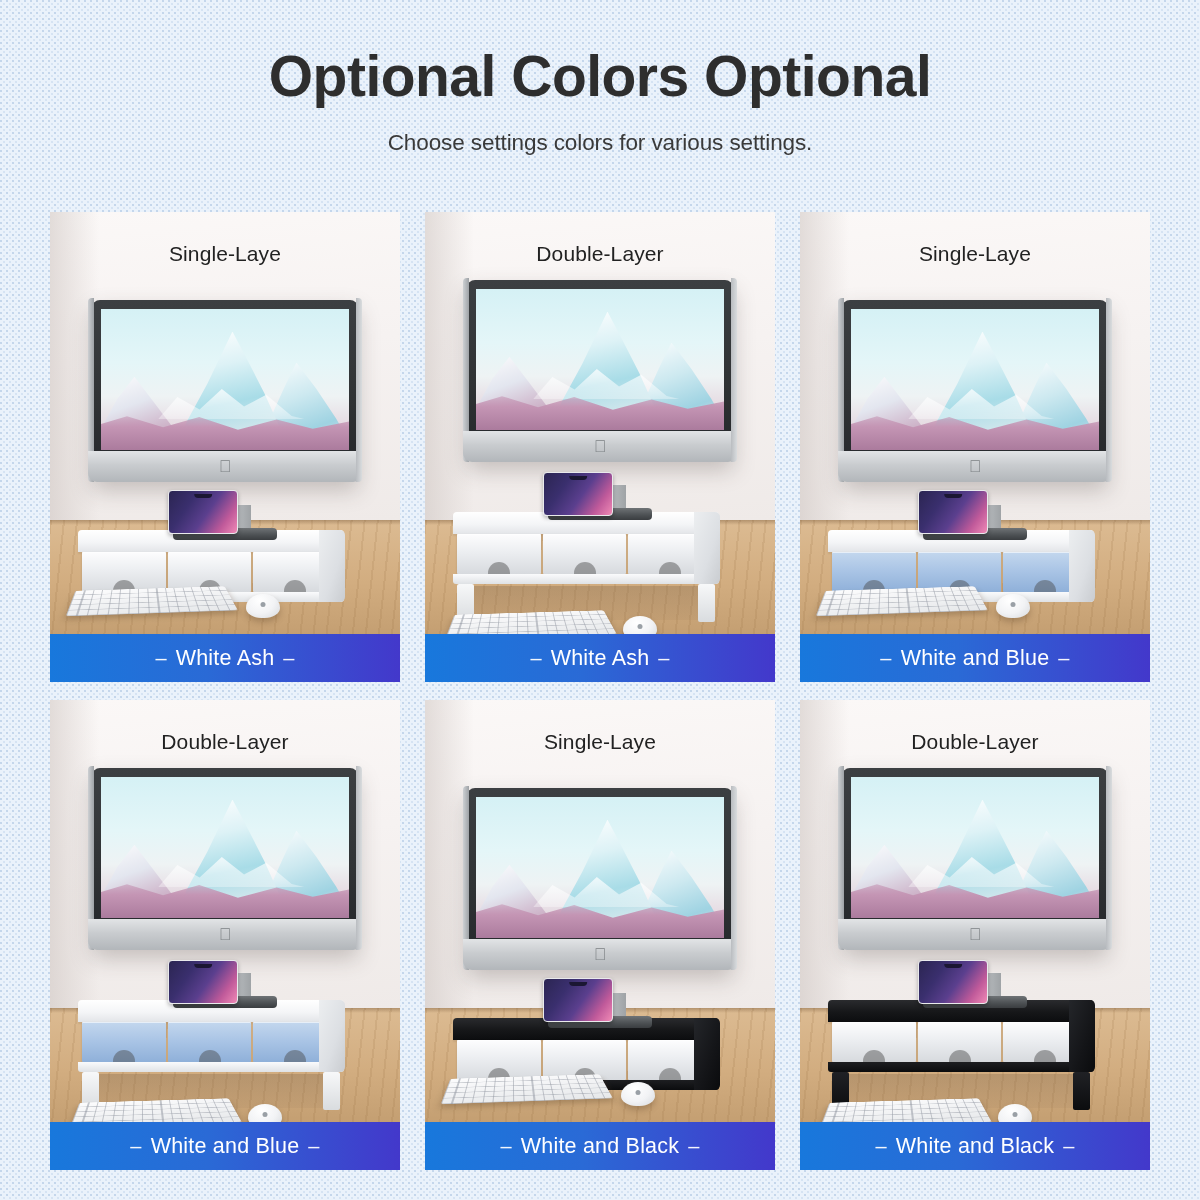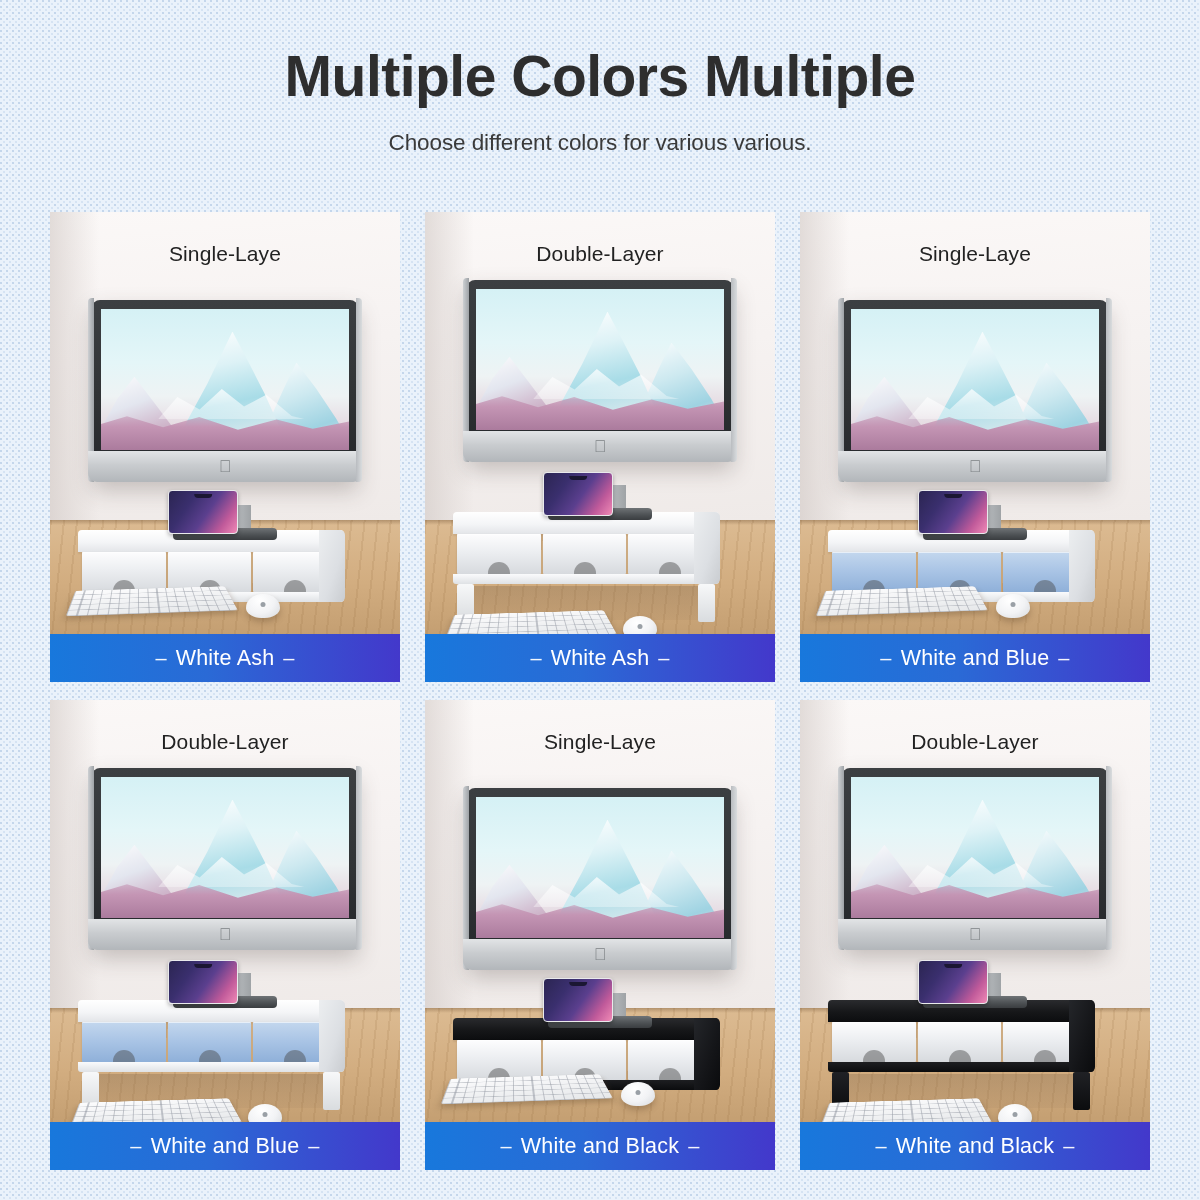--- a/index.html
+++ b/index.html
@@ -252,22 +252,22 @@
     display:flex; align-items:center; justify-content:center;
     font-size:21.5px; letter-spacing:.2px;
     z-index:8;
   }
   .dash { opacity:.95; padding:0 9px; font-size:20px; }
 </style>
 </head>
 <body>
 
 <div id="header">
-  <div id="page-title">Multiple Colors Multiple</div>
-  <div id="page-subtitle">Choose different colors for various various.</div>
+  <div id="page-title">Optional Colors Optional</div>
+  <div id="page-subtitle">Choose settings colors for various settings.</div>
 </div>
 
 <div id="cards-grid">
     <div class="product-card">
     <div class="scene">
       <div class="wall"></div>
       <div class="desk"></div>
 
       <div class="card-label">Single-Laye</div>
 

